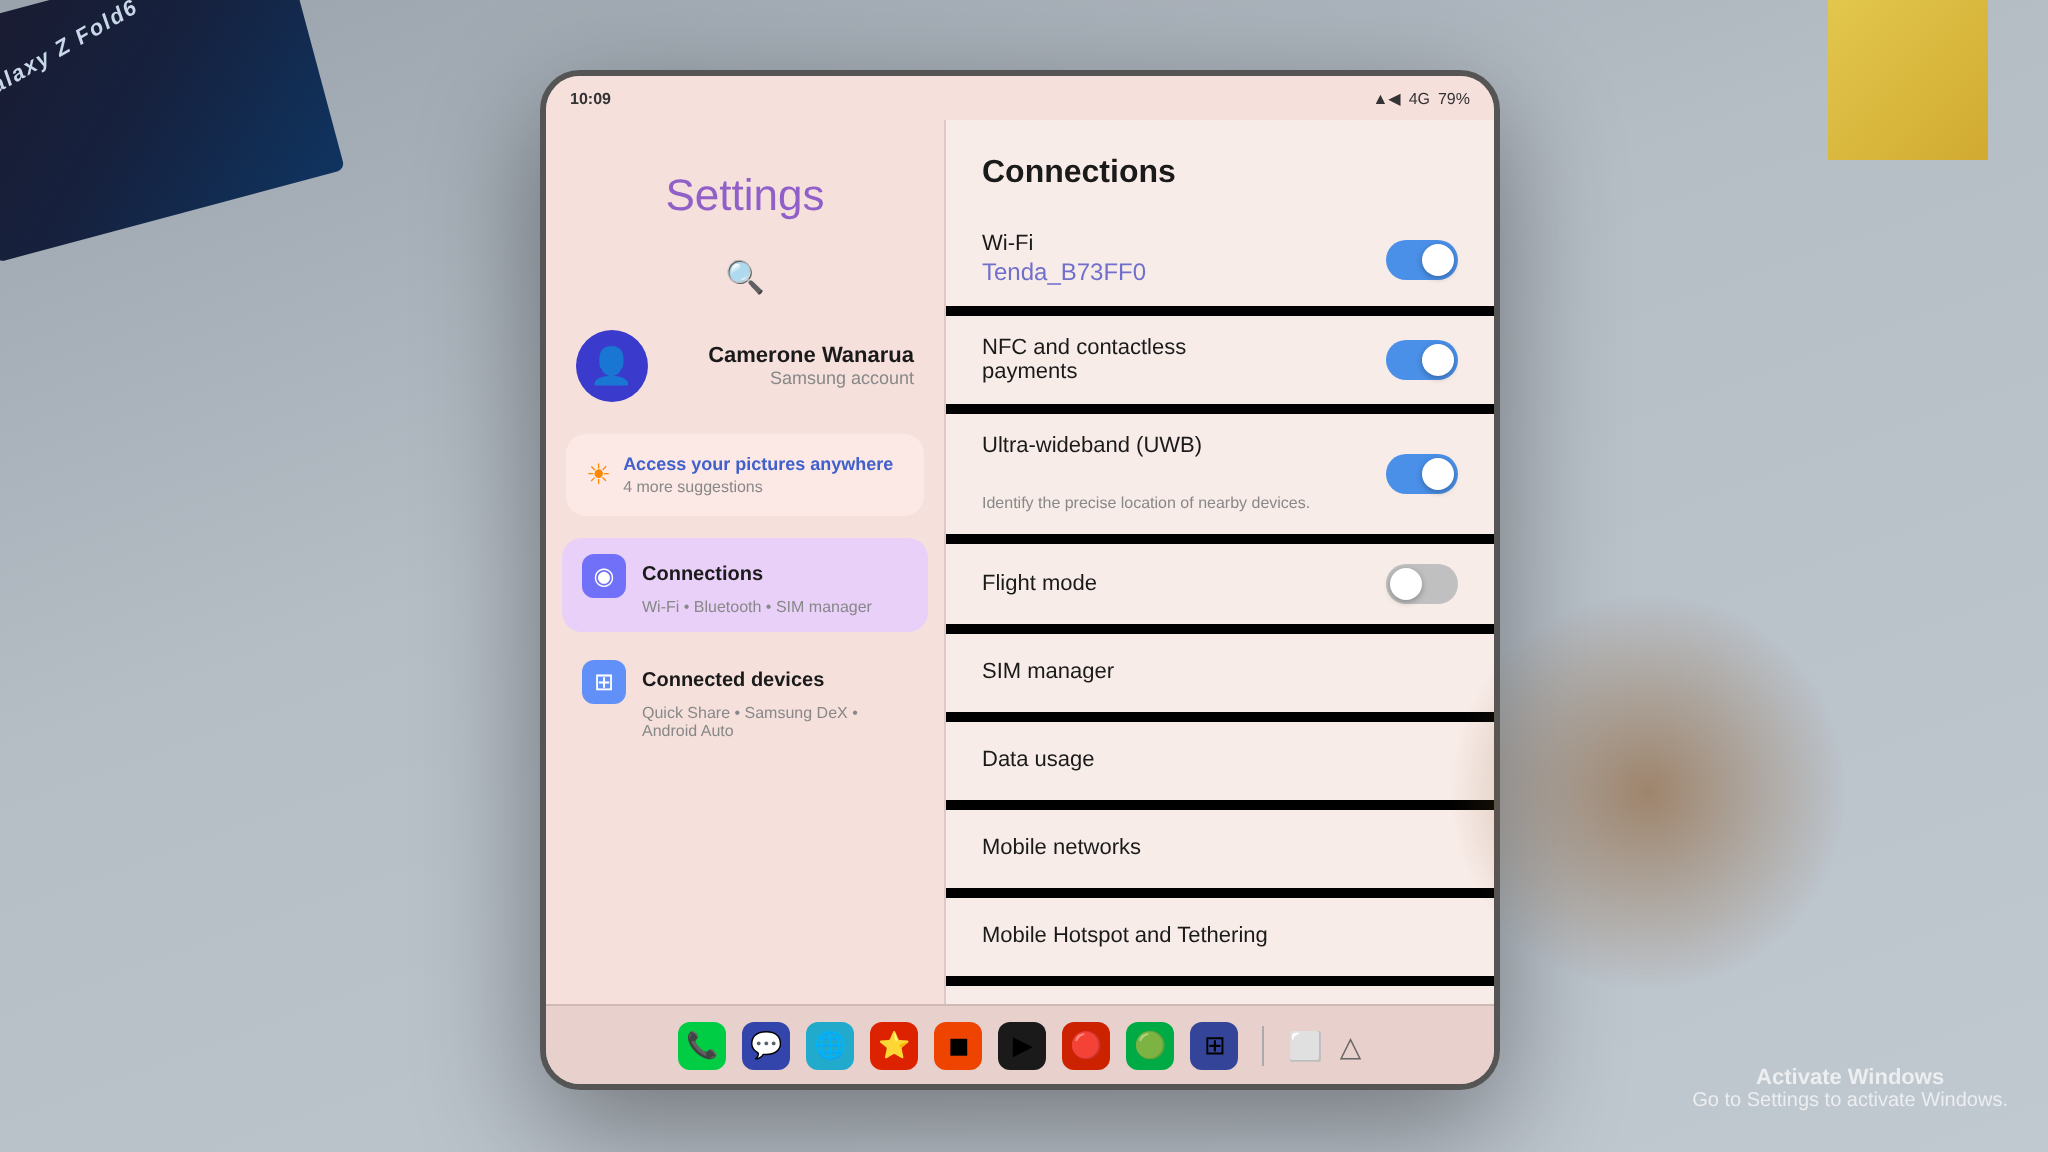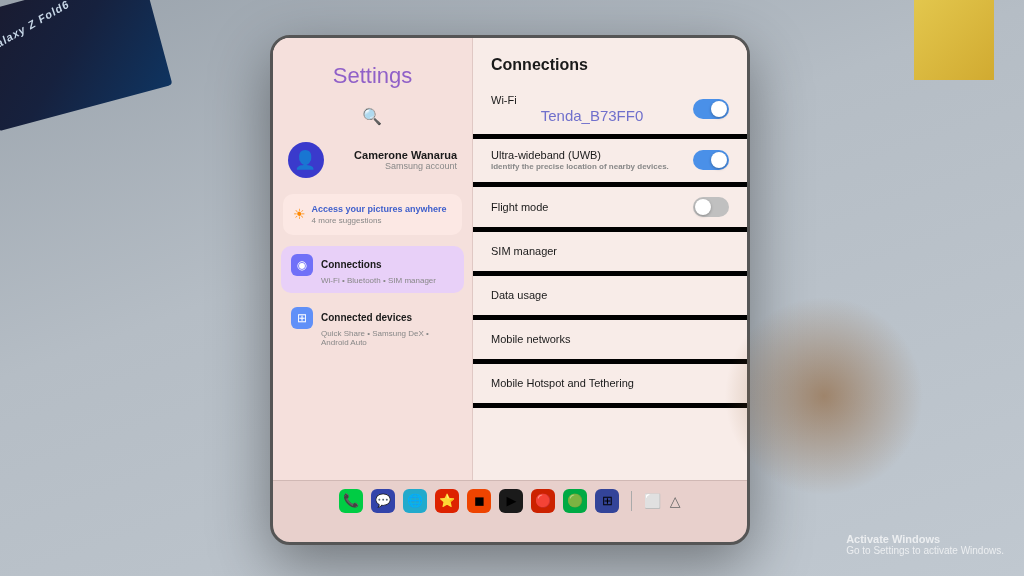--- a/index.html
+++ b/index.html
@@ -193,22 +193,22 @@
 
     .setting-row {
       display: flex;
       align-items: center;
       padding: 10px 18px;
       border-bottom: 5px solid #000000;
       min-height: 44px;
     }
     .setting-row-info { flex: 1; }
     .setting-label { font-size: 11px; color: #1a1a1a; font-weight: 400; }
-    .setting-sub { font-size: 15px; color: #7070cc; margin-top: 1px; text-align: center; }
-    .setting-sub-gray { font-size: 8px; color: #888; margin-top: 1px; line-height: 1.2; font-weight: bold; }
+    .setting-sub { font-size: 12px; color: #7070cc; margin-top: 1px; }
+    .setting-sub-gray { font-size: 8px; color: #888; margin-top: 18px; line-height: 1.2; }
 
     
     .toggle {
       width: 36px;
       height: 20px;
       border-radius: 10px;
       position: relative;
       flex-shrink: 0;
       cursor: pointer;
     }
@@ -247,21 +247,21 @@
       font-size: 13px;
     }
 
     
     .activate-windows {
       position: absolute;
       bottom: 20px;
       right: 20px;
       color: rgba(255,255,255,0.7);
       font-size: 10px;
-      text-align: left;
+      text-align: center;
     }
     .activate-windows .title { font-weight: 600; font-size: 11px; }
 
     
     .hand-hint {
       position: absolute;
       right: 100px;
       bottom: 80px;
       width: 200px;
       height: 200px;
@@ -276,20 +276,28 @@
 <div class="desk-surface"></div>
 
 <div class="galaxy-box">
   <div class="galaxy-box-text">Galaxy Z Fold6</div>
 </div>
 
 <div class="sticky-note"></div>
 
 <div class="phone">
 
+  <div class="status-bar">
+    <span class="status-bar-left">10:09</span>
+    <span class="status-bar-right">
+      <span>▲◀</span>
+      <span>4G</span>
+      <span>79%</span>
+    </span>
+  </div>
 
   <div class="phone-content">
 
     <div class="left-pane">
 
       <div class="settings-title">Settings</div>
 
       <div class="search-icon-row">
         <span style="font-size:16px; color:#666;">🔍</span>
       </div>
@@ -335,20 +343,28 @@
         <div class="setting-row-info">
           <div class="setting-label">Wi-Fi</div>
           <div class="setting-sub">Tenda_B73FF0</div>
         </div>
         <div class="toggle on">
           <div class="toggle-knob"></div>
         </div>
       </div>
 
 
+      <div class="setting-row">
+        <div class="setting-row-info">
+          <div class="setting-label">NFC and contactless<br>payments</div>
+        </div>
+        <div class="toggle on">
+          <div class="toggle-knob"></div>
+        </div>
+      </div>
 
       <div class="setting-row">
         <div class="setting-row-info">
           <div class="setting-label">Ultra-wideband (UWB)</div>
           <div class="setting-sub-gray">Identify the precise location of nearby devices.</div>
         </div>
         <div class="toggle on">
           <div class="toggle-knob"></div>
         </div>
       </div>

